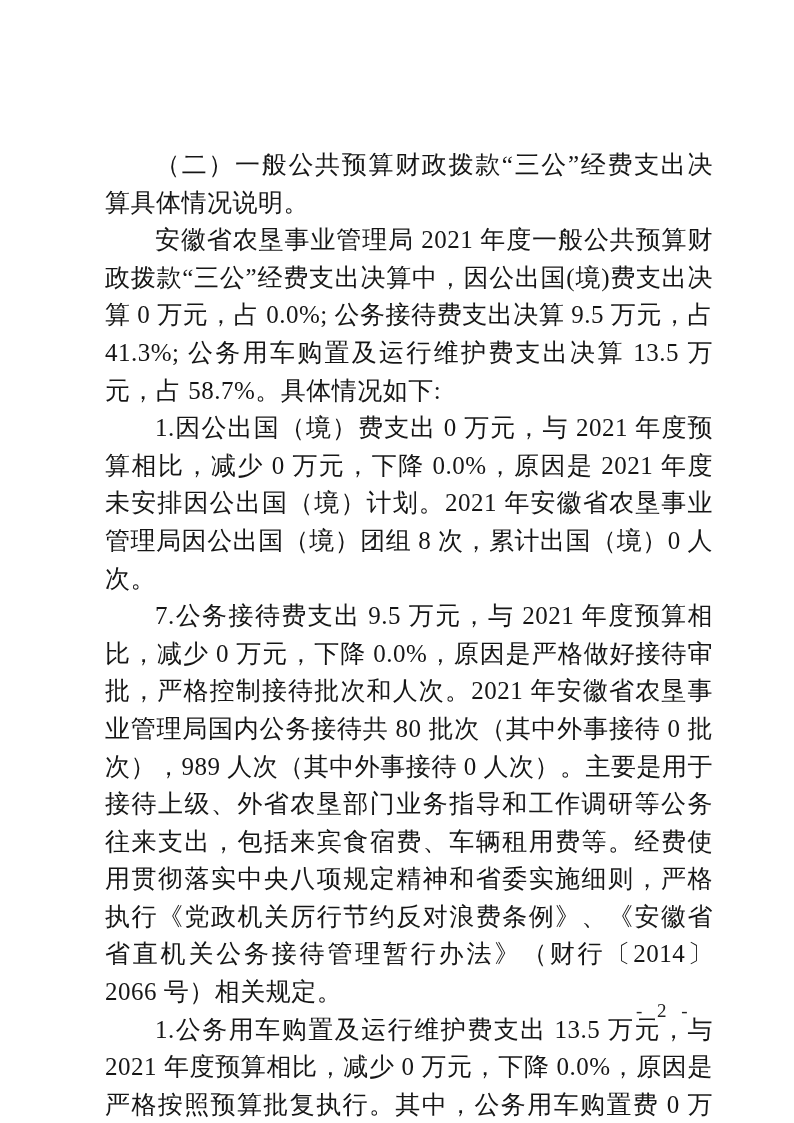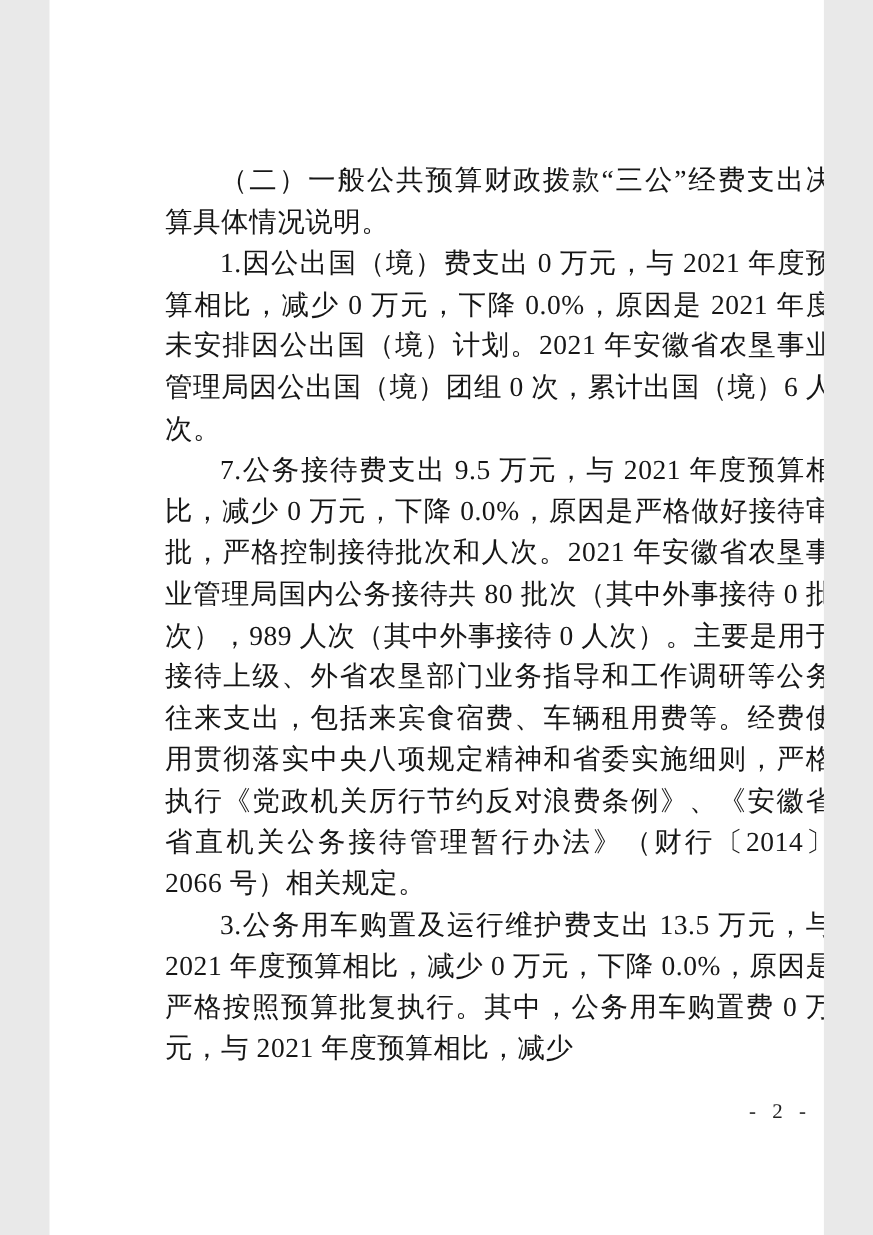--- a/index.html
+++ b/index.html
@@ -2,21 +2,21 @@
 <html><head>
 <meta charset="utf-8">
 <style>
   html, body {
     margin: 0;
     padding: 0;
     background: #e9e9e9;
   }
   .page {
     position: relative;
-    width: 704px;
+    width: 794px;
     height: 1123px;
     margin: 0 auto;
     background: #ffffff;
     overflow: hidden;
     font-family: "Liberation Serif", "DejaVu Serif", serif;
     color: #161616;
   }
   .content {
     position: absolute;
     left: 105px;
@@ -53,23 +53,24 @@
   }
 </style>
 </head>
 <body>
 
 <div class="page">
   <div class="content">
 
     <h2 class="heading">（二）一般公共预算财政拨款“三公”经费支出决算具体情况说明。</h2>
 
+    <p><span class="lead"></span><span>安徽省农垦事业管理局 2021 年度一般公共预算财政拨款“三公”经费支出决算中，因公出国(境)费支出决算 0 万元，占 0.0%; 公务接待费支出决算 9.5 万元，占 41.3%; 公务用车购置及运行维护费支出决算 13.5 万元，占 58.7%。具体情况如下:</span></p>
 
-    <p><span class="lead">1.因公出国（境）费支出</span><span> 0 万元，与 2021 年度预算相比，减少 0 万元，下降 0.0%，原因是 2021 年度未安排因公出国（境）计划。2021 年安徽省农垦事业管理局因公出国（境）团组 0 次，累计出国（境）6 人次。</span></p>
+    <p><span class="lead">1.因公出国（境）费支出</span><span> 0 万元，与 2021 年度预算相比，减少 0 万元，下降 0.0%，原因是 2021 年度未安排因公出国（境）计划。2021 年安徽省农垦事业管理局因公出国（境）团组 8 次，累计出国（境）0 人次。</span></p>
 
     <p><span class="lead">7.公务接待费支出</span><span> 9.5 万元，与 2021 年度预算相比，减少 0 万元，下降 0.0%，原因是严格做好接待审批，严格控制接待批次和人次。2021 年安徽省农垦事业管理局国内公务接待共 80 批次（其中外事接待 0 批次），989 人次（其中外事接待 0 人次）。主要是用于接待上级、外省农垦部门业务指导和工作调研等公务往来支出，包括来宾食宿费、车辆租用费等。经费使用贯彻落实中央八项规定精神和省委实施细则，严格执行《党政机关厉行节约反对浪费条例》、《安徽省省直机关公务接待管理暂行办法》（财行〔2014〕2066 号）相关规定。</span></p>
 
-    <p><span class="lead">3.公务用车购置及运行维护费支出</span><span> 13.5 万元，与 2021 年度预算相比，减少 0 万元，下降 0.0%，原因是严格按照预算批复执行。其中，公务用车购置费 0 万元，与 2021 年度预算相比，减少</span></p>
+    <p><span class="lead">1.公务用车购置及运行维护费支出</span><span> 13.5 万元，与 2021 年度预算相比，减少 0 万元，下降 0.0%，原因是严格按照预算批复执行。其中，公务用车购置费 0 万元，与 2021 年度预算相比，减少</span></p>
 
   </div>
 
   <div class="page-number">- 2 -</div>
 </div>
 
 </body></html>

